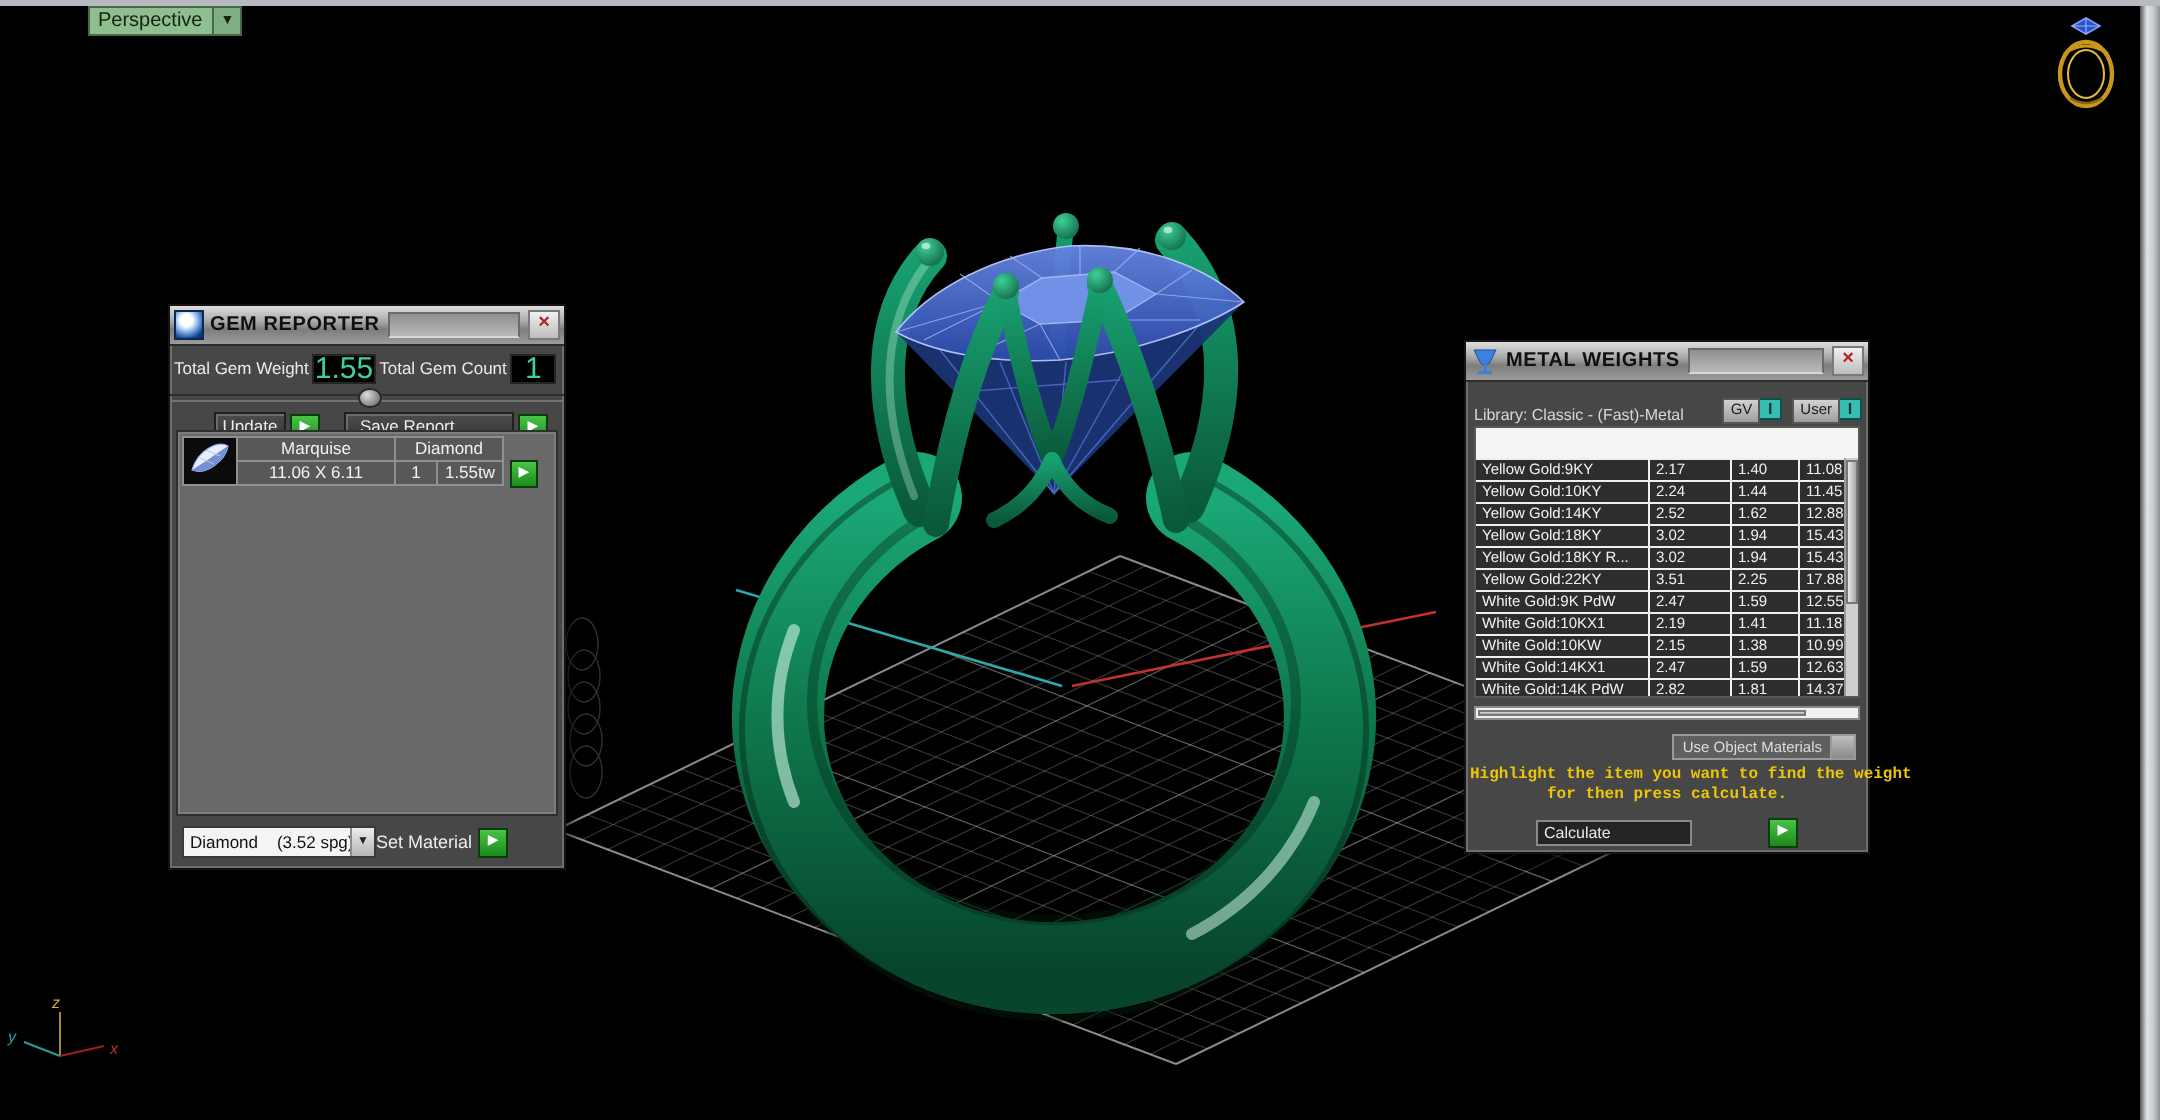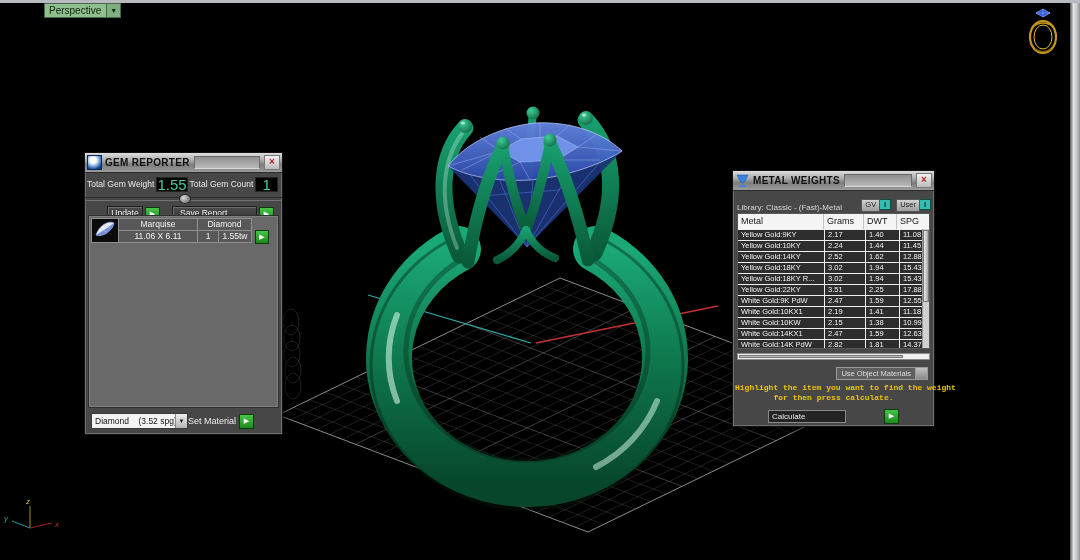--- a/index.html
+++ b/index.html
@@ -326,26 +326,20 @@
         <span class="toggle-label">GV</span>
         <span class="toggle-ind" style="background:#35bdb2">I</span>
       </div>
       <div class="toggle">
         <span class="toggle-label">User</span>
         <span class="toggle-ind" style="background:#35bdb2">I</span>
       </div>
     </div>
   </div>
   <div class="mw-tablewrap">
-    <div class="mw-header">
-      <span class="mwh mwh-metal">Metal</span>
-      <span class="mwh mwh-grams">Grams</span>
-      <span class="mwh mwh-dwt">DWT</span>
-      <span class="mwh mwh-spg">SPG</span>
-    </div>
     <div class="mw-body">
         <div class="mw-row">
           <div class="mw-cell mw-c0">Yellow Gold:9KY</div>
           <div class="mw-cell mw-c1">2.17</div>
           <div class="mw-cell mw-c2">1.40</div>
           <div class="mw-cell mw-c3">11.08</div>
         </div>
         <div class="mw-row">
           <div class="mw-cell mw-c0">Yellow Gold:10KY</div>
           <div class="mw-cell mw-c1">2.24</div>

